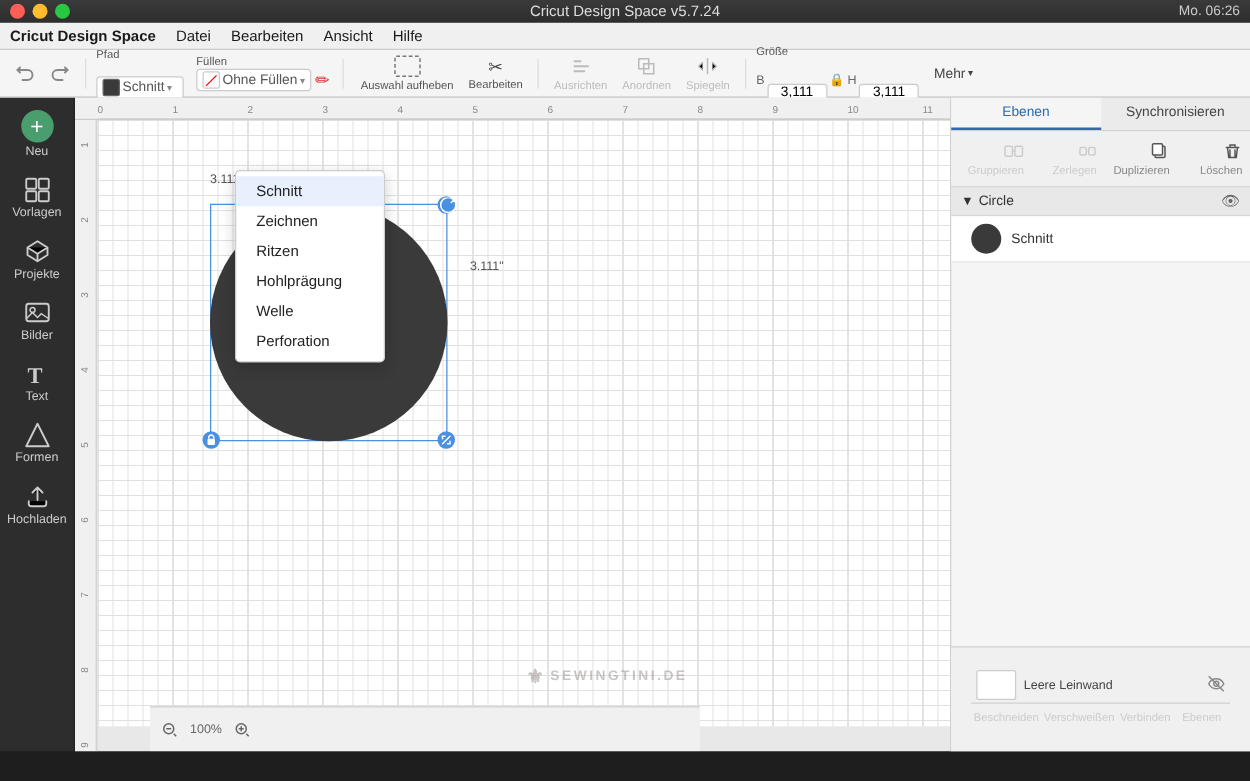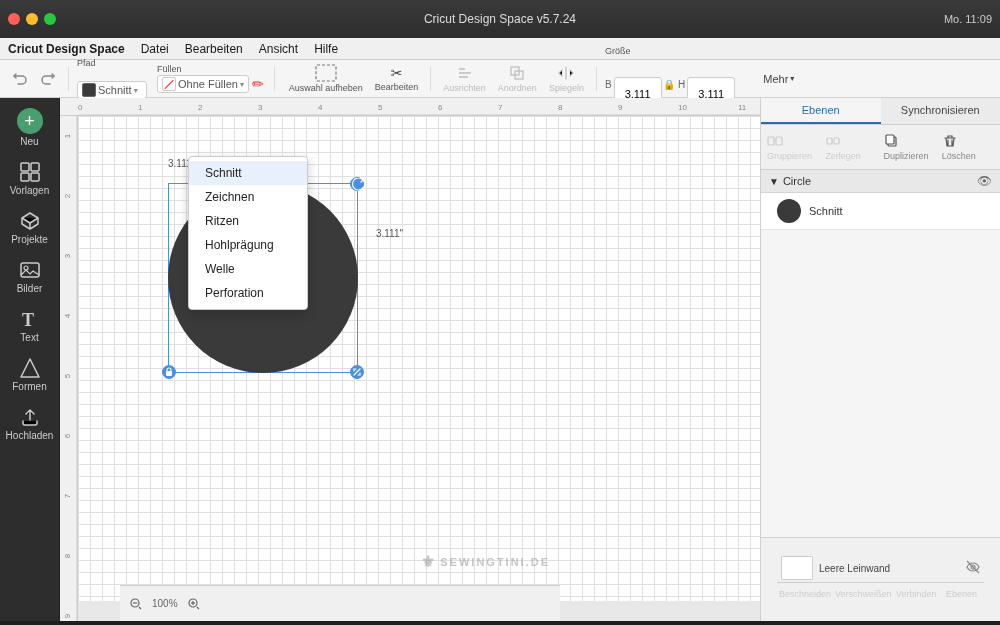--- a/index.html
+++ b/index.html
@@ -1,20 +1,20 @@
 <!DOCTYPE html>
 <html><head>
   <meta charset="utf-8">
   <style>
     * { box-sizing: border-box; margin: 0; padding: 0; }
     body { font-family: -apple-system, BlinkMacSystemFont, 'Helvetica Neue', Arial, sans-serif; font-size: 12px; background: #1e1e1e; overflow: hidden; width: 1000px; height: 625px; }
 
     
     .title-bar {
-      height: 38px;
+      height: 18px;
       background: linear-gradient(to bottom, #3a3a3a, #2d2d2d);
       display: flex;
       align-items: center;
       padding: 0 8px;
       color: #ccc;
       font-size: 12px;
       position: relative;
     }
     .title-bar-title {
       position: absolute;
@@ -108,21 +108,21 @@
       display: flex;
       align-items: center;
       gap: 2px;
       font-size: 11px;
     }
     .size-label { color: #666; font-size: 10px; }
     .size-input {
       width: 48px;
       border: 1px solid #ccc;
       border-radius: 3px;
-      padding: 10px 3px;
+      padding: 0 3px;
       font-size: 11px;
       text-align: center;
       background: white;
       margin-top: 20px;
     }
 
     
     .main-area {
       display: flex;
       height: calc(625px - 22px - 22px - 38px - 20px);
@@ -331,21 +331,21 @@
       display: flex;
       padding: 4px;
       gap: 2px;
       border-bottom: 1px solid #d0d0d0;
       background: #f0f0f0;
     }
     .panel-btn {
       flex: 1;
       display: flex;
       flex-direction: column;
-      align-items: flex-start;
+      align-items: flex-end;
       justify-content: center;
       padding: 4px 2px;
       font-size: 9px;
       color: #888;
       cursor: pointer;
       border-radius: 3px;
       gap: 2px;
     }
     .panel-btn.disabled { color: #ccc; cursor: default; }
     .layers-section {
@@ -443,21 +443,21 @@
 <body>
 
 <div class="title-bar">
   <div class="traffic-lights">
     <div class="traffic-light tl-close"></div>
     <div class="traffic-light tl-min"></div>
     <div class="traffic-light tl-max"></div>
   </div>
   <div class="title-bar-title">Cricut Design Space  v5.7.24</div>
   <div class="title-bar-right">
-    <span>Mo. 11:09</span>
+    <span>Mo. 06:26</span>
   </div>
 </div>
 
 <div class="app-menu-bar">
   <span class="app-name">Cricut Design Space</span>
   <span class="menu-item">Datei</span>
   <span class="menu-item">Bearbeiten</span>
   <span class="menu-item">Ansicht</span>
   <span class="menu-item">Hilfe</span>
 </div>
@@ -555,21 +555,21 @@
     <span>Größe</span>
     <div class="size-input-group">
       <span class="size-label">B</span>
       <input class="size-input" type="text" value="3,111" style="">
       <span style="font-size:10px;color:#888;">🔒</span>
       <span class="size-label">H</span>
       <input class="size-input" type="text" value="3,111" style="">
     </div>
   </div>
 
-  <button class="toolbar-btn" style="margin-left:20px;">
+  <button class="toolbar-btn" style="margin-left:4px;">
     <span>Mehr</span>
     <span style="font-size:8px;">▾</span>
   </button>
 </div>
 
 <div class="main-area">
 
   <div class="left-sidebar">
     <div class="sidebar-item">
       <div style="width:26px;height:26px;background:#4a9e6e;border-radius:50%;display:flex;align-items:center;justify-content:center;color:white;font-size:18px;font-weight:300;">+</div>

